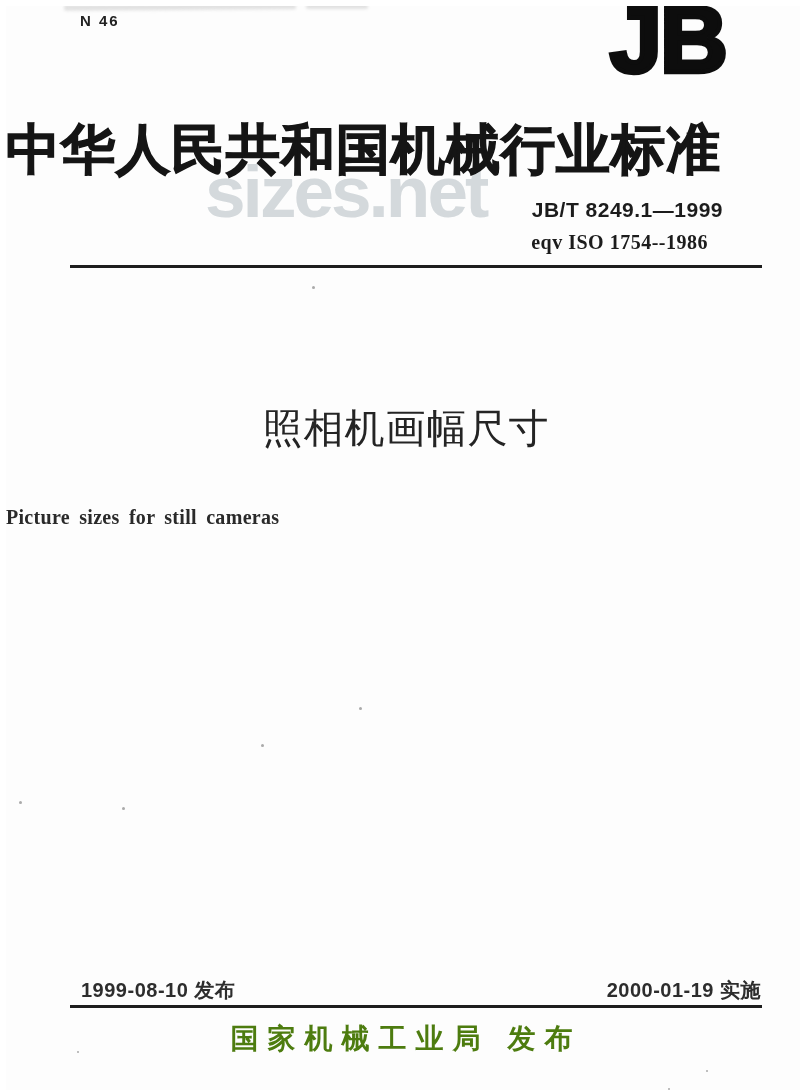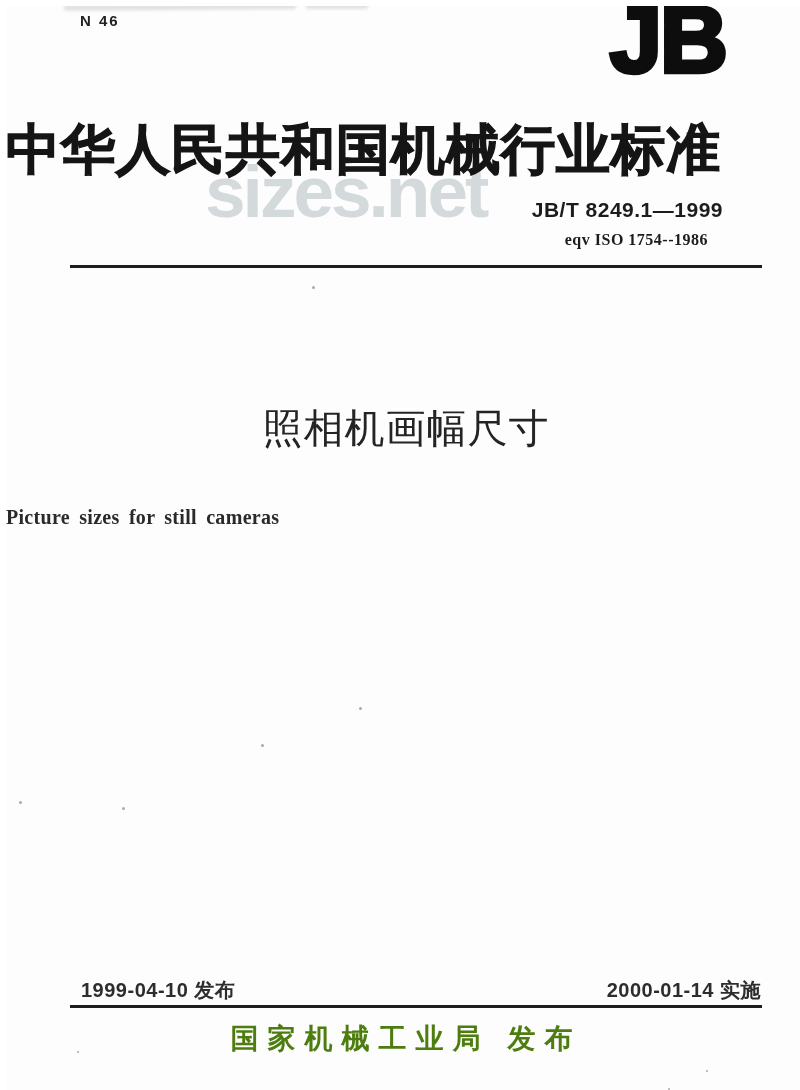--- a/index.html
+++ b/index.html
@@ -80,21 +80,21 @@
   .std-num {
     font-size: 21px;
     font-weight: bold;
     letter-spacing: 0.5px;
     color: #1c1c1c;
   }
   .eqv {
     margin-top: 9px;
     padding-right: 15px;
     font-family: "Liberation Serif", serif;
-    font-size: 16px;
+    font-size: 20px;
     font-weight: bold;
     letter-spacing: 0.5px;
     color: #1c1c1c;
   }
 
   .rule {
     position: absolute;
     left: 64px;
     width: 692px;
     height: 3px;
@@ -189,25 +189,25 @@
     <div class="eqv">eqv ISO 1754--1986</div>
   </div>
 
   <div class="rule rule-top"></div>
 
   <h2 class="subject-zh">照相机画幅尺寸</h2>
 
   <div class="subject-en">Picture sizes for still cameras</div>
 
   <div class="date-left">
-    <span>1999-04-10</span><span class="date-label">发布</span>
+    <span>1999-08-10</span><span class="date-label">发布</span>
   </div>
 
   <div class="date-right">
-    <span>2000-01-14</span><span class="date-label">实施</span>
+    <span>2000-01-19</span><span class="date-label">实施</span>
   </div>
 
   <div class="rule rule-bottom"></div>
 
   <div class="issuer-line">
     <span>国家机械工业局</span><span class="issuer-action">发布</span>
   </div>
 
   <div class="speck sp1"></div>
   <div class="speck sp2"></div>

